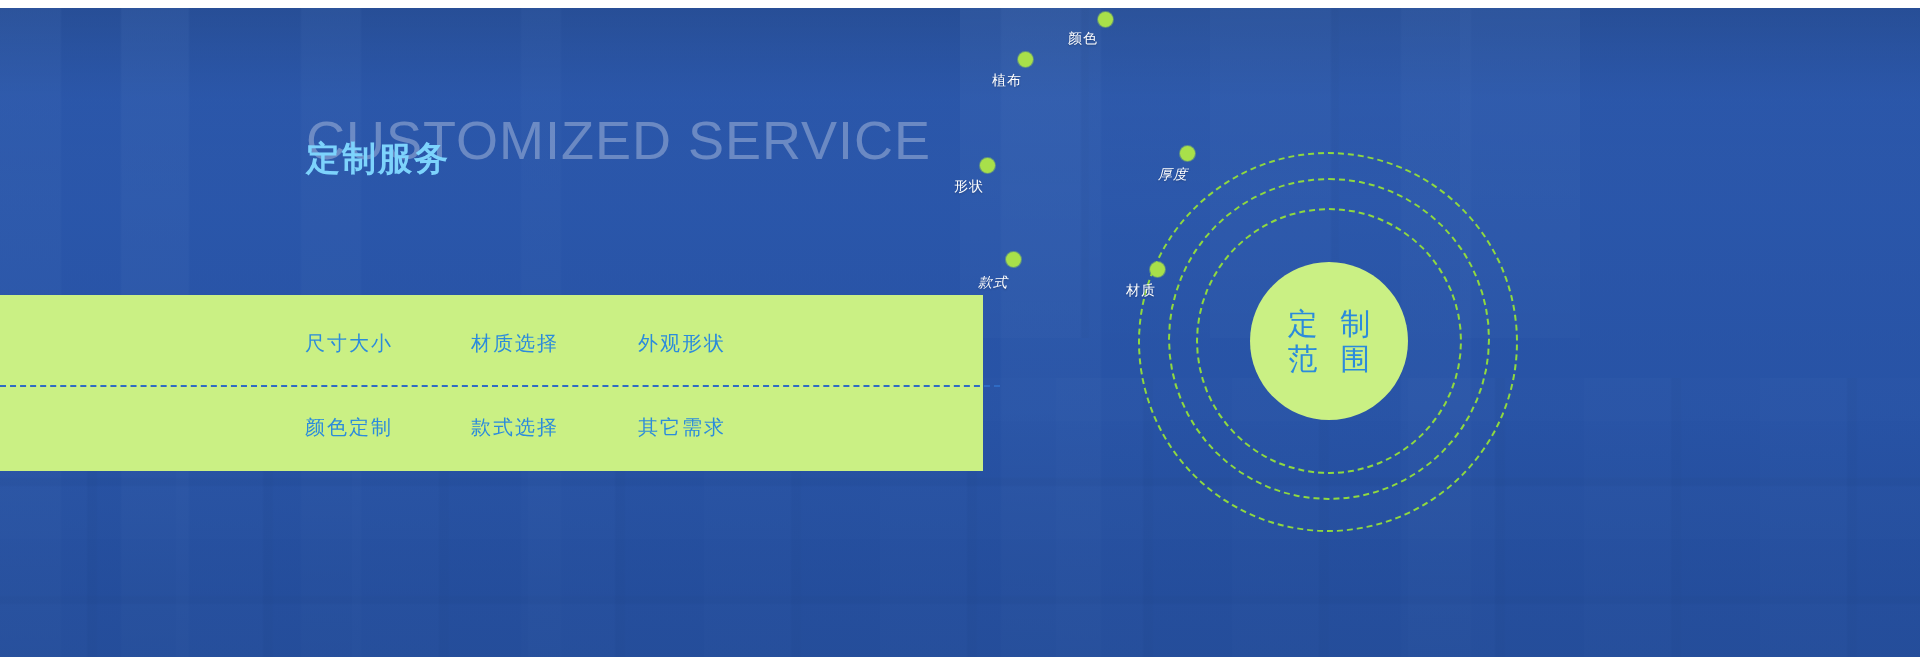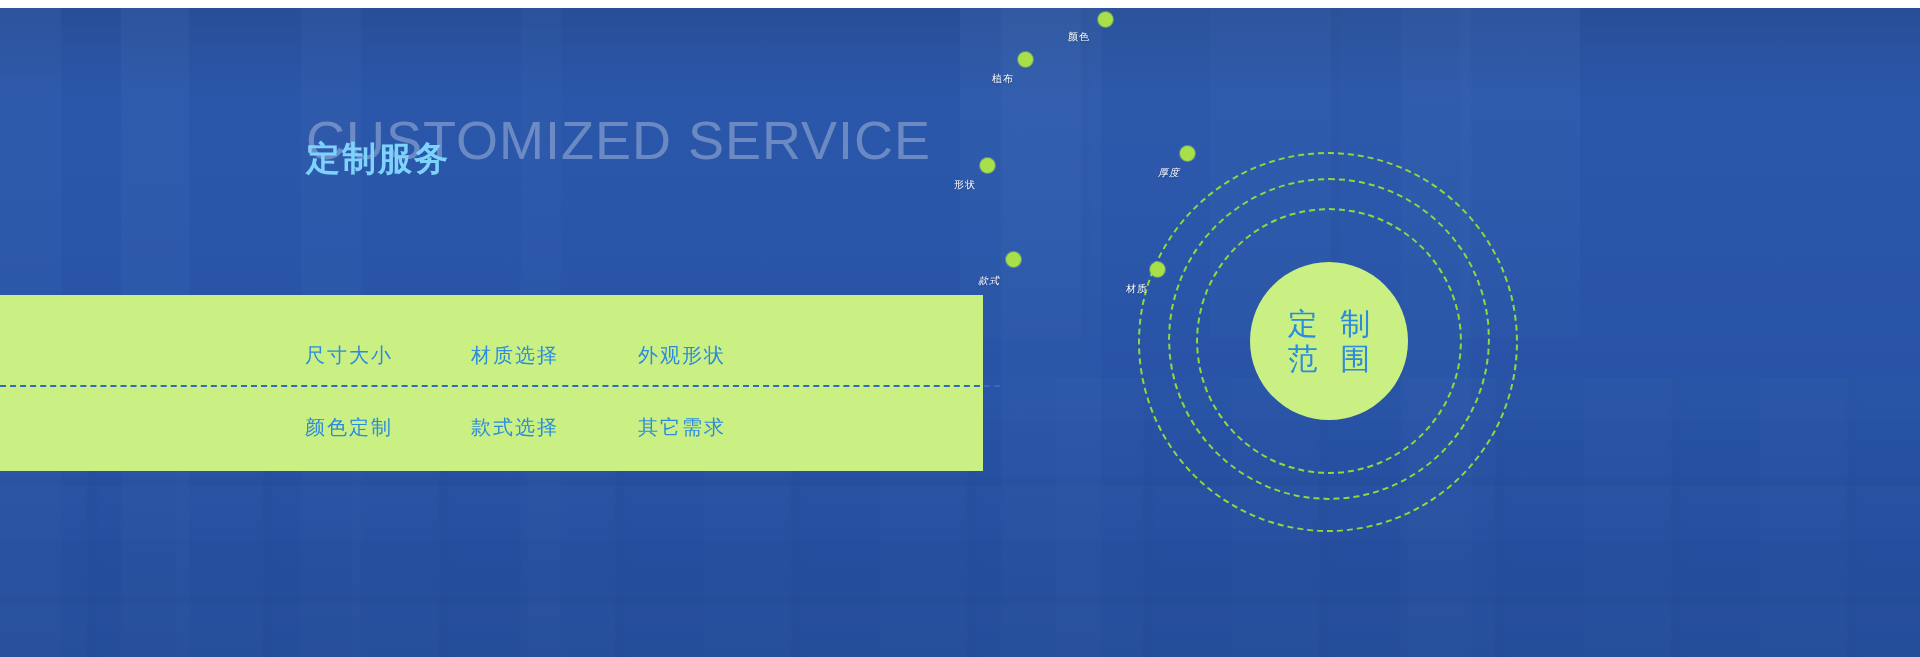--- a/index.html
+++ b/index.html
@@ -95,21 +95,21 @@
   
   .panel{
     position:absolute; left:0; top:287px;
     width:983px; height:176px;
     background:#caf084;
   }
   .panel-row{
     position:absolute; left:0; width:100%; height:88px;
     display:flex; align-items:center;
   }
-  .panel-row.r1{ top:16px; }
+  .panel-row.r1{ top:4px; }
   .panel-row.r2{ top:88px; }
   .panel-divider{
     position:absolute; left:0; top:90px; width:1000px; height:0;
     border-top:2px dashed #2f6bc4;
   }
   .opt{
     position:absolute;
     font-size:20px; color:#2b8bdc; letter-spacing:2px;
     white-space:nowrap;
   }
@@ -142,21 +142,21 @@
     font-size:30px; color:#2b8bdc; letter-spacing:7px;
     text-indent:7px; line-height:1.18; font-weight:400;
   }
 
   .node{ position:absolute; }
   .node .dot{
     position:absolute; width:15px; height:15px; border-radius:50%;
     background:#a8e04a; box-shadow:0 0 0 1px rgba(160,220,70,.45);
   }
   .node .lbl{
-    position:absolute; color:#ffffff; font-size:10px;
+    position:absolute; color:#ffffff; font-size:14px;
     letter-spacing:1px; white-space:nowrap;
     text-shadow:0 1px 2px rgba(0,0,0,.25);
   }
 
   
   .n-color .dot { left:-80px;  top:-170px; }
   .n-color .lbl { left:-110px; top:-152px; }
 
   .n-flock .dot { left:-160px; top:-130px; }
   .n-flock .lbl { left:-186px; top:-110px; }

